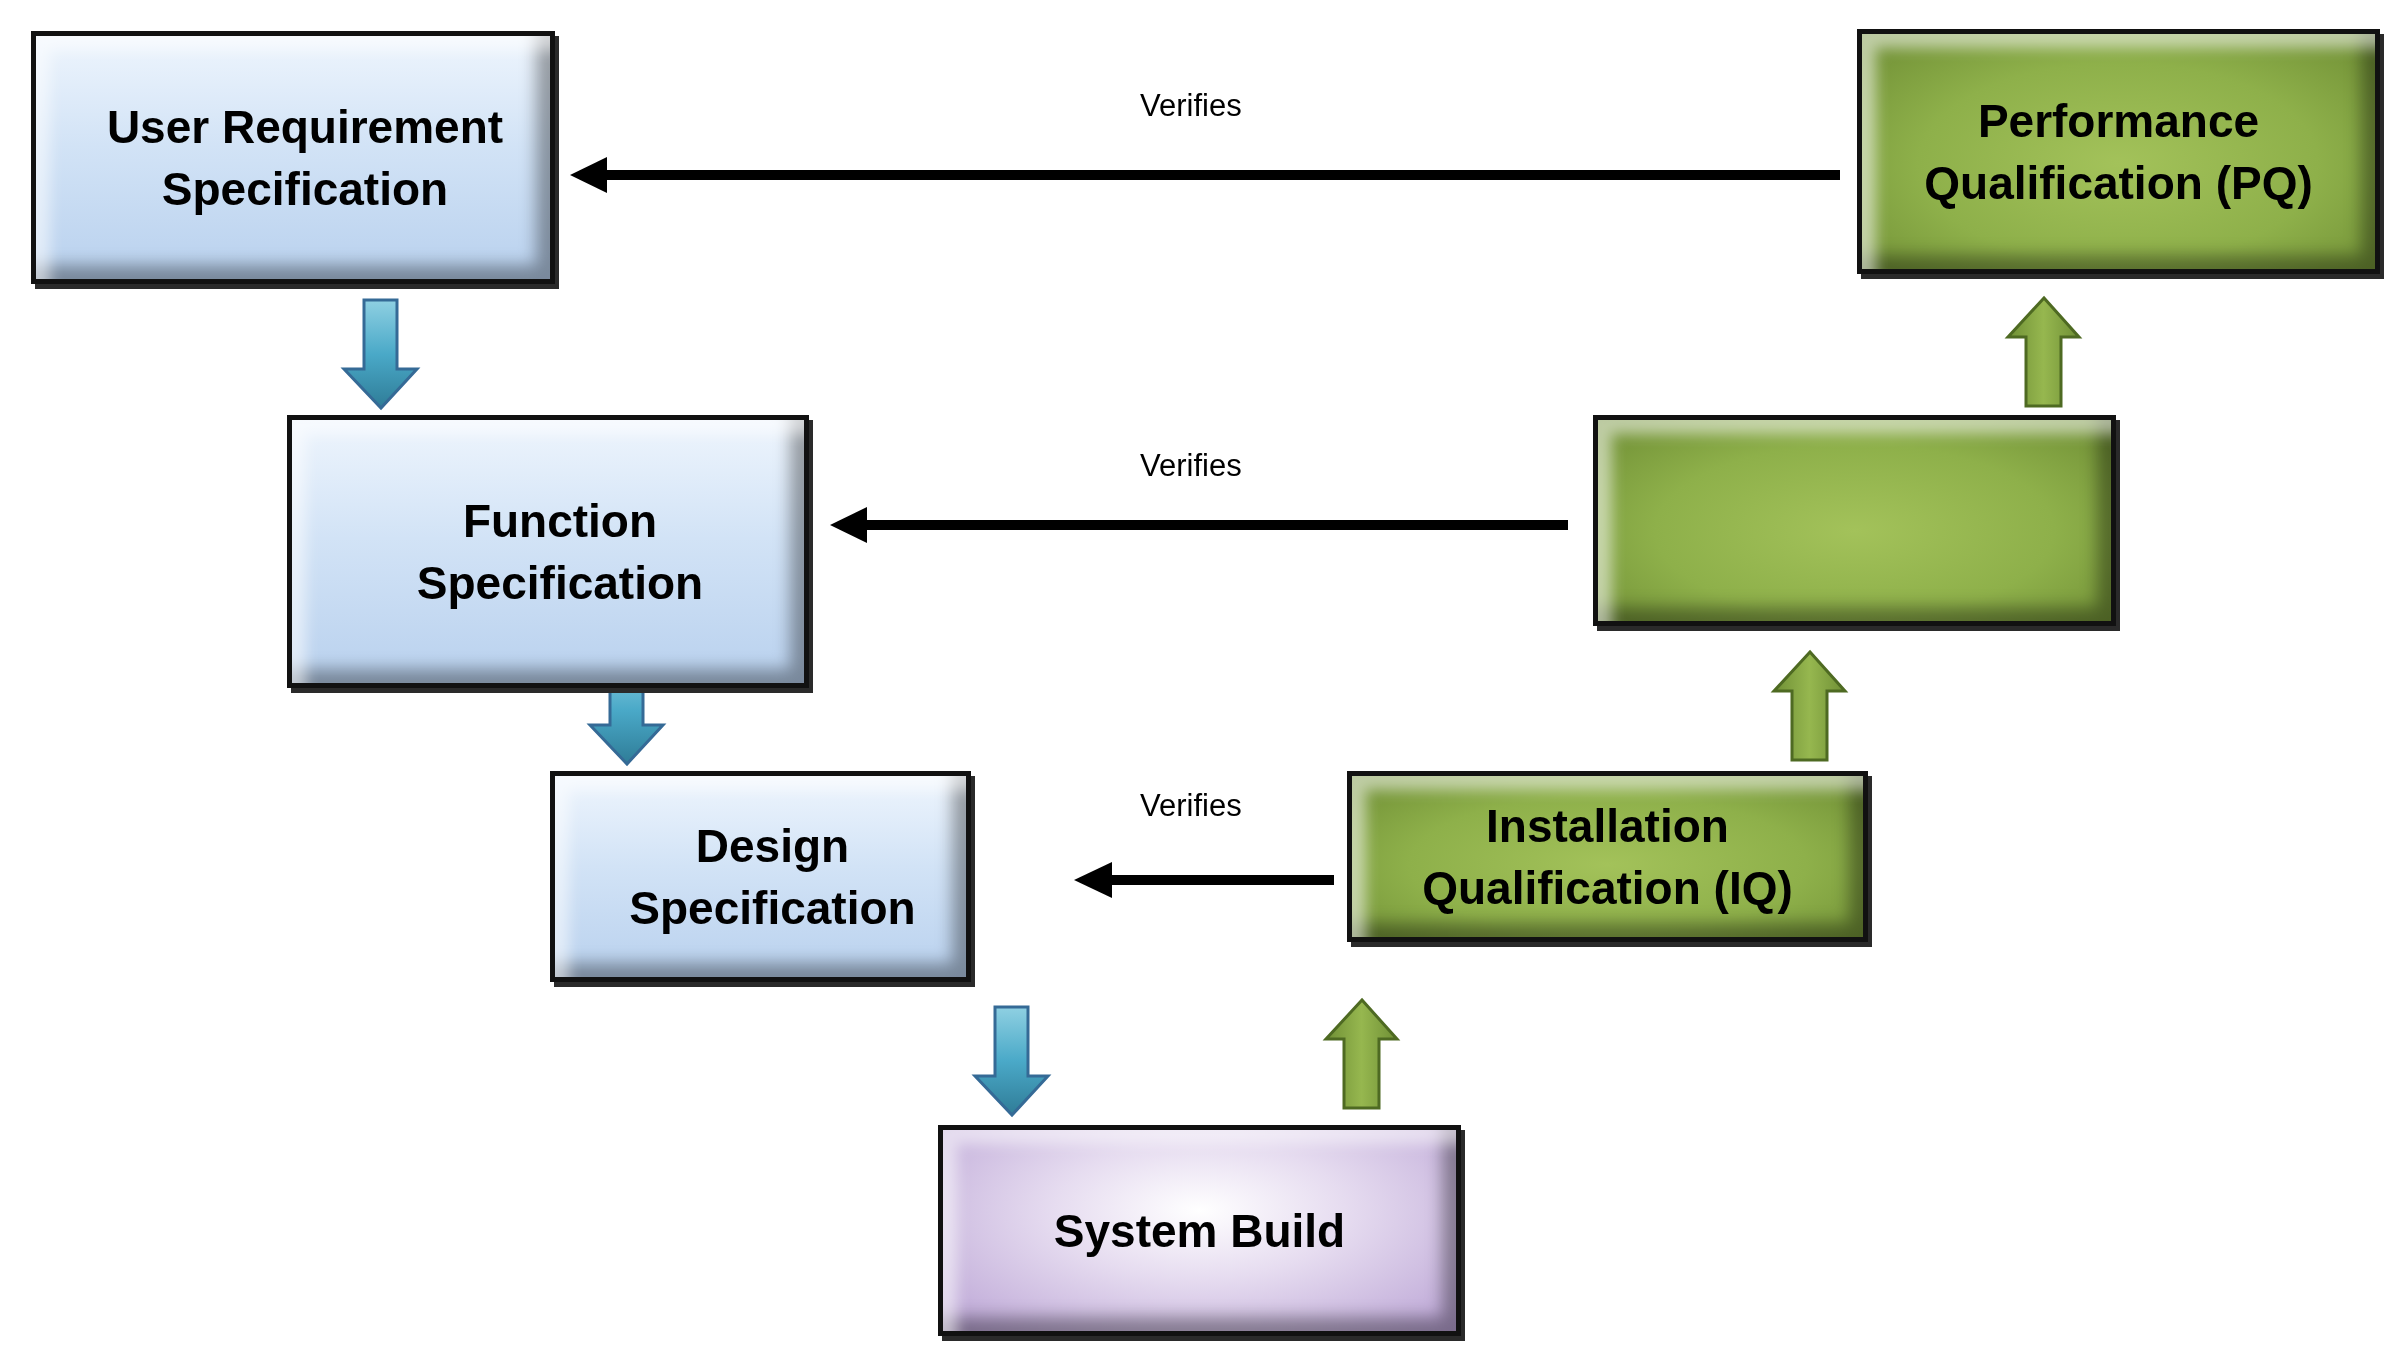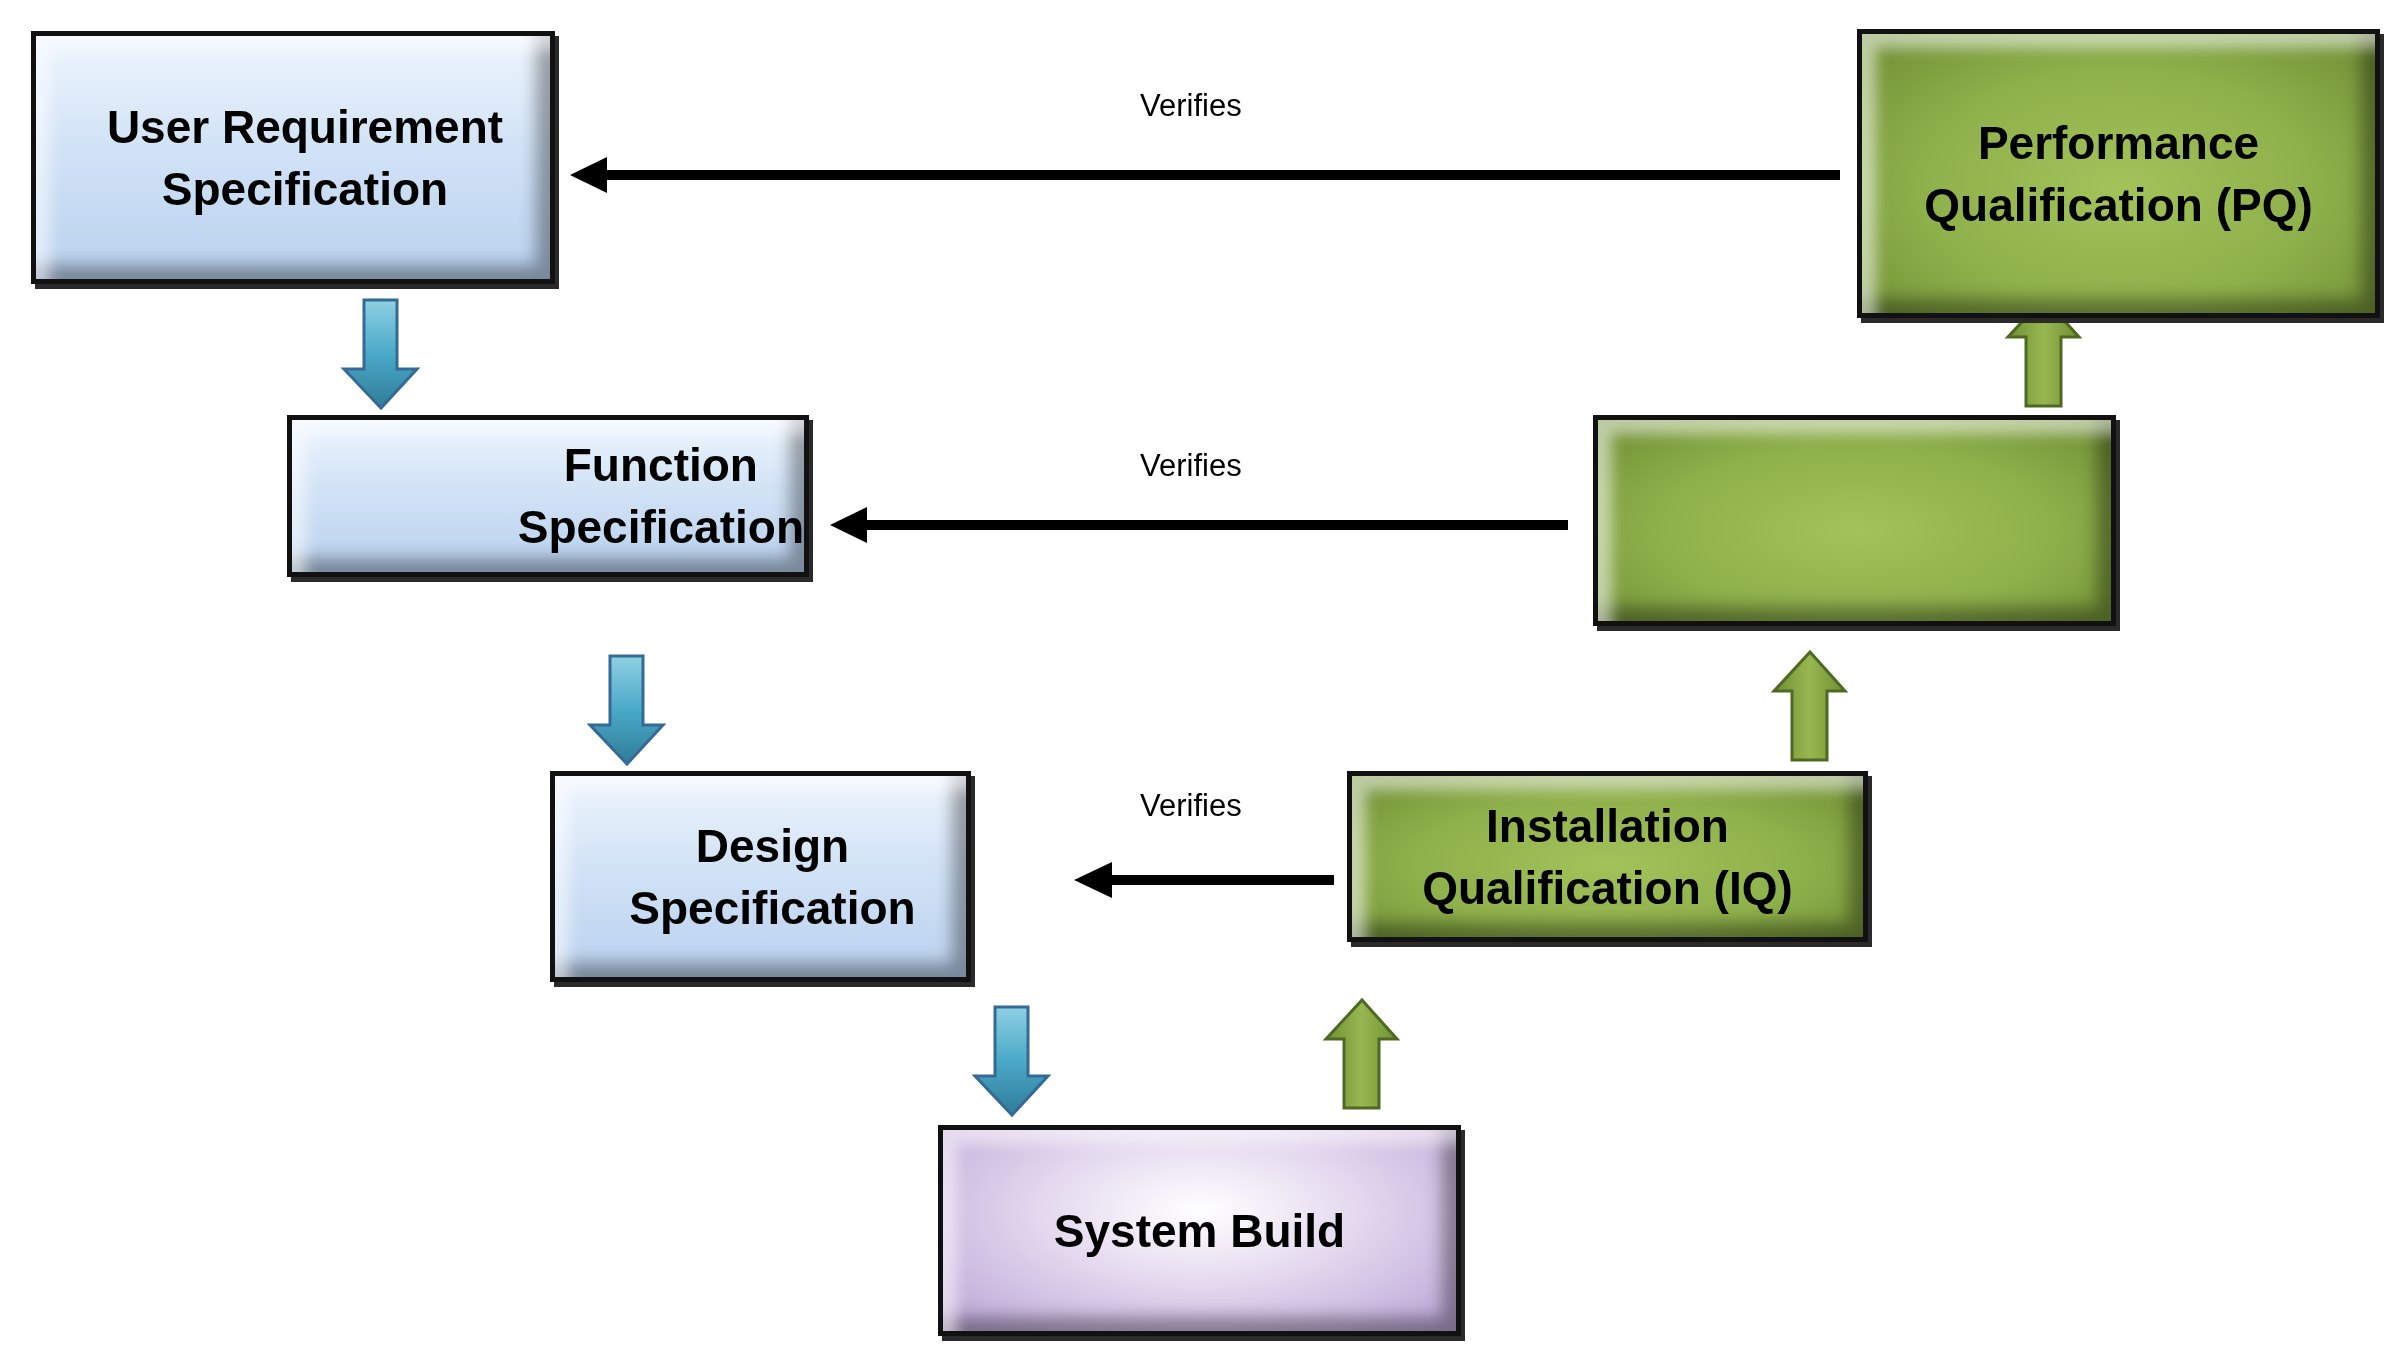--- a/index.html
+++ b/index.html
@@ -73,21 +73,21 @@
 
 <div class="verify-label" style="left:1140px;top:88px;">Verifies</div>
 <div class="verify-label" style="left:1140px;top:448px;">Verifies</div>
 <div class="verify-label" style="left:1140px;top:788px;">Verifies</div>
 
 <div class="box blue" style="left:31px;top:31px;width:524px;height:253px;">
   <div class="bevel"></div>
   <span class="label">User Requirement
 Specification</span>
 </div>
-<div class="box blue" style="left:287px;top:415px;width:522px;height:162px;justify-content:flex-end;">
+<div class="box blue" style="left:287px;top:415px;width:522px;height:273px;">
   <div class="bevel"></div>
   <span class="label">Function
 Specification</span>
 </div>
 <div class="box blue" style="left:550px;top:771px;width:421px;height:211px;">
   <div class="bevel"></div>
   <span class="label">Design
 Specification</span>
 </div>
 
@@ -97,17 +97,17 @@
 </div>
 
 <div class="box green" style="left:1347px;top:771px;width:521px;height:171px;">
   <div class="bevel"></div>
   <span class="label">Installation
 Qualification (IQ)</span>
 </div>
 <div class="box green" style="left:1593px;top:415px;width:523px;height:211px;">
   <div class="bevel"></div>
 </div>
-<div class="box green" style="left:1857px;top:29px;width:523px;height:289px;">
+<div class="box green" style="left:1857px;top:29px;width:523px;height:245px;">
   <div class="bevel"></div>
   <span class="label">Performance
 Qualification (PQ)</span>
 </div>
 
 </body></html>

